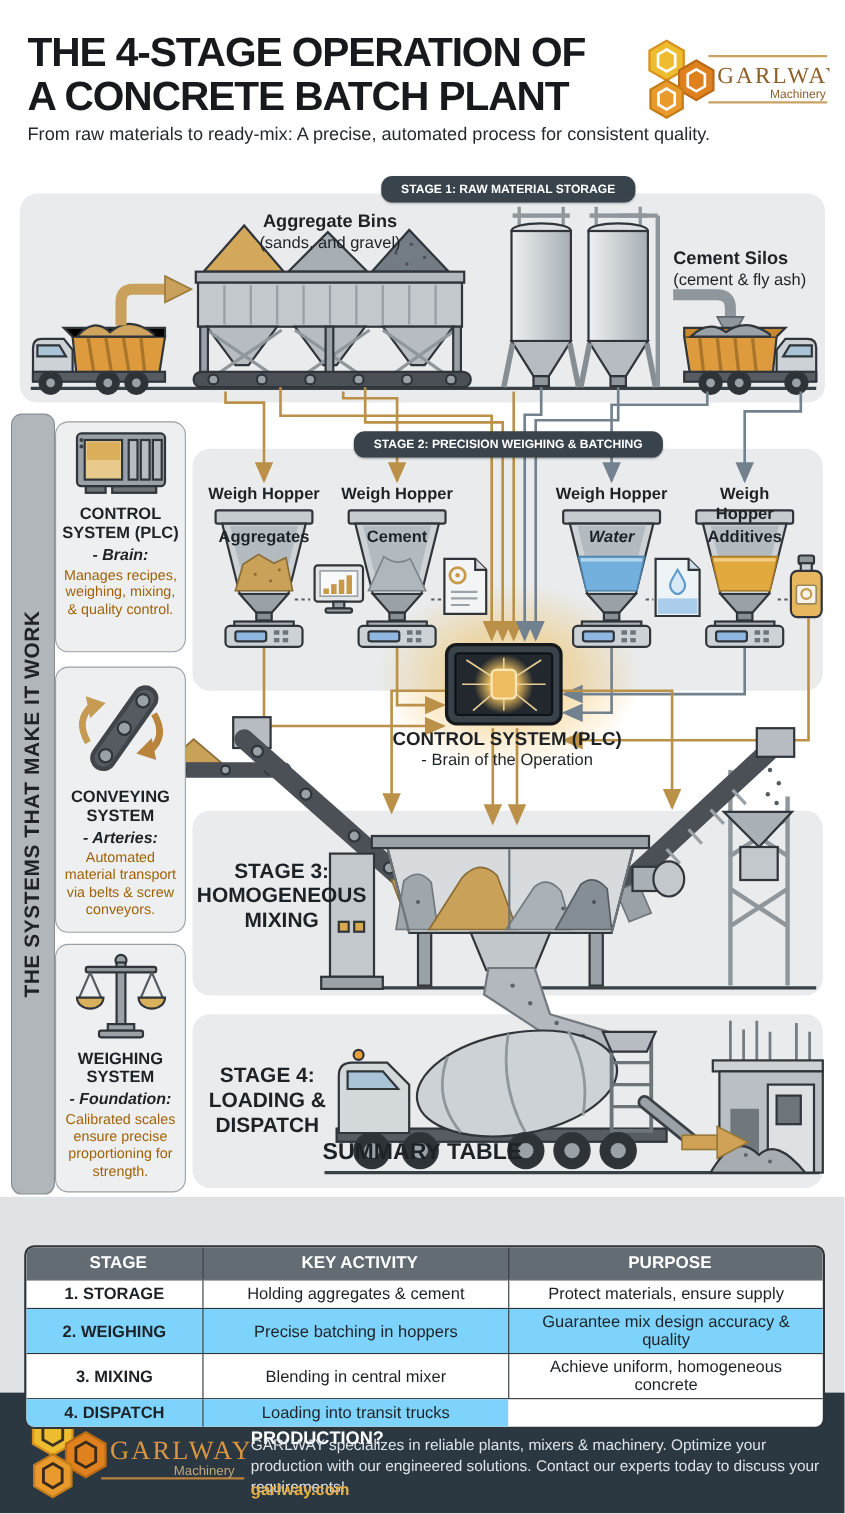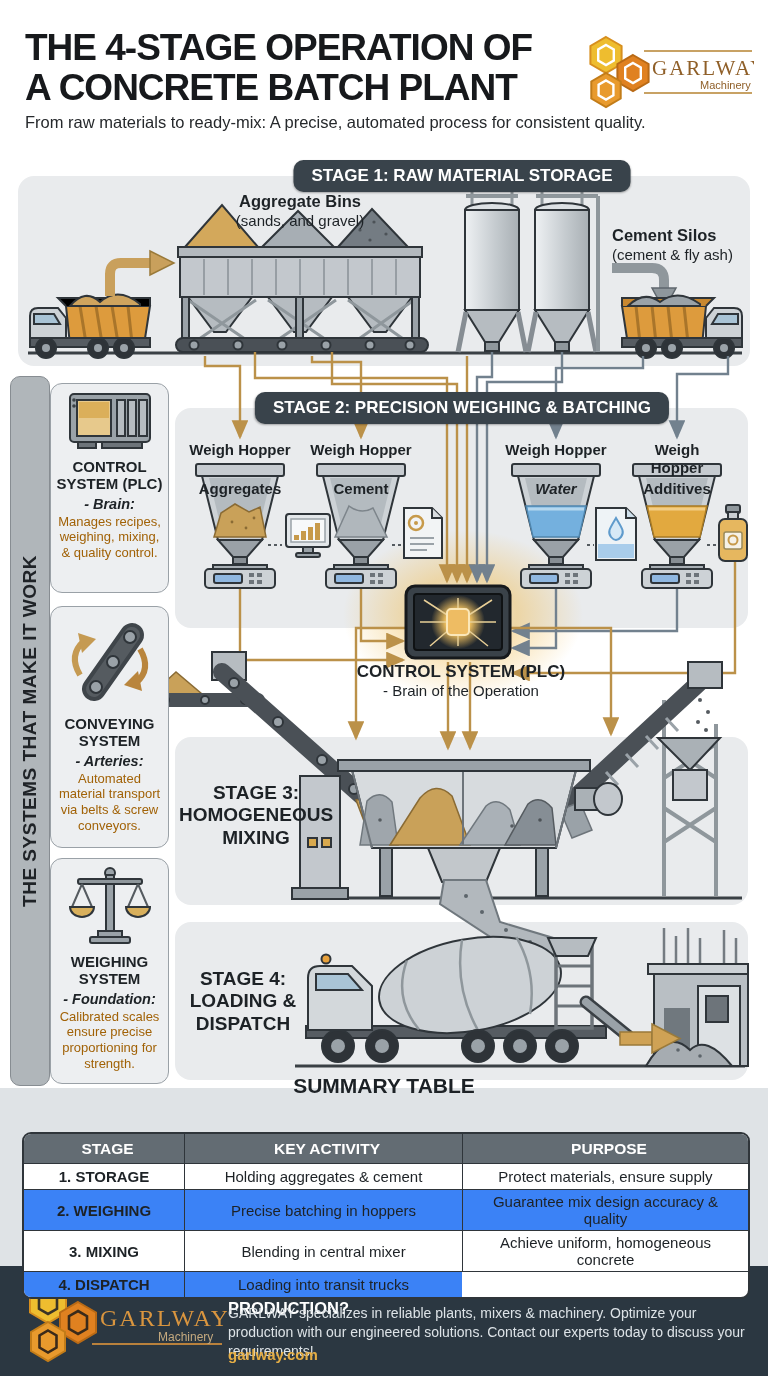--- a/index.html
+++ b/index.html
@@ -11,21 +11,21 @@
   .subtitle{position:absolute;left:25px;top:113px;font-size:16.5px;color:#26292c;}
   .logo{position:absolute;right:14px;top:34px;}
   
   .panel{position:absolute;background:#e9ebed;border-radius:16px;}
   .p1{left:18px;top:176px;width:732px;height:190px;}
   .p2{left:175px;top:408px;width:573px;height:220px;}
   .p3{left:175px;top:737px;width:573px;height:168px;}
   .p4{left:175px;top:922px;width:573px;height:158px;}
   
   .badge{position:absolute;transform:translateX(-50%);background:#39434b;color:#fff;
-         font-weight:700;font-size:17px;padding:6px 18px;border-radius:10px;white-space:nowrap;
+         font-weight:700;font-size:11px;padding:6px 18px;border-radius:10px;white-space:nowrap;
          z-index:6;box-shadow:0 1px 2px rgba(0,0,0,.3);}
   
   .strip{position:absolute;left:10px;top:376px;width:38px;height:708px;background:#b0b6ba;
          border:1.5px solid #878d92;border-radius:10px;display:flex;align-items:center;
          justify-content:center;z-index:4;}
   .strip span{writing-mode:vertical-rl;transform:rotate(180deg);font-size:19px;font-weight:800;
          letter-spacing:.5px;color:#1f2327;white-space:nowrap;}
   .card{position:absolute;left:50px;width:119px;background:#edeff1;border:1.5px solid #9aa1a7;
         border-radius:12px;z-index:4;text-align:center;padding:6px 5px;box-sizing:border-box;}
   .card .ct{font-size:15px;font-weight:900;line-height:1.12;margin-top:3px;}
@@ -38,32 +38,32 @@
   .left{transform:none;text-align:left;}
   .whl{font-weight:800;font-size:15px;}
   .mat{font-weight:800;font-size:15px;}
   .stg{font-weight:900;font-size:19px;line-height:1.18;}
   .plcT{font-weight:900;font-size:17px;}
   .plcS{font-size:15px;}
   svg.art{position:absolute;left:0;top:0;z-index:2;}
   .s{stroke:#2f353a;stroke-width:2px;}
   
   .band{position:absolute;left:0;top:1088px;width:768px;height:178px;background:#dfe3e6;}
-  .sumtitle{position:absolute;left:384px;top:1074px;transform:translateX(-50%);
+  .sumtitle{position:absolute;left:384px;top:1036px;transform:translateX(-50%);
             font-size:21px;font-weight:900;z-index:3;}
   .tbl{position:absolute;left:22px;top:1132px;width:724px;border:2px solid #2f353a;
        border-radius:9px;overflow:hidden;z-index:3;background:#fff;}
   .trow{display:flex;border-top:1.5px solid #2f353a;}
   .trow:first-child{border-top:none;}
   .tc{box-sizing:border-box;padding:3px 8px;display:flex;align-items:center;justify-content:center;
       font-size:15px;border-left:1.5px solid #2f353a;min-height:25px;text-align:center;}
   .tc:first-child{border-left:none;}
   .c0{width:160px;}.c1{width:278px;}.c2{flex:1;}
   .thead{background:#636c73;color:#fff;font-weight:800;min-height:29px;font-size:15.5px;padding-left:15px;}
-  .alt{background:#3b82f6;}
+  .alt{background:#7dd3fc;}
   .stagecell{font-weight:900;}
   
   .footer{position:absolute;left:0;top:1266px;width:768px;height:110px;background:#2b3741;}
   .fhead{position:absolute;left:228px;top:14px;font-size:16.5px;font-weight:900;color:#fff;}
   .fbody{position:absolute;left:228px;top:38px;width:528px;font-size:14px;line-height:1.35;color:#dde3e7;}
   .fsite{position:absolute;left:228px;top:80px;font-size:15px;font-weight:800;color:#e5ae45;}
 </style>
 </head>
 <body>
 

